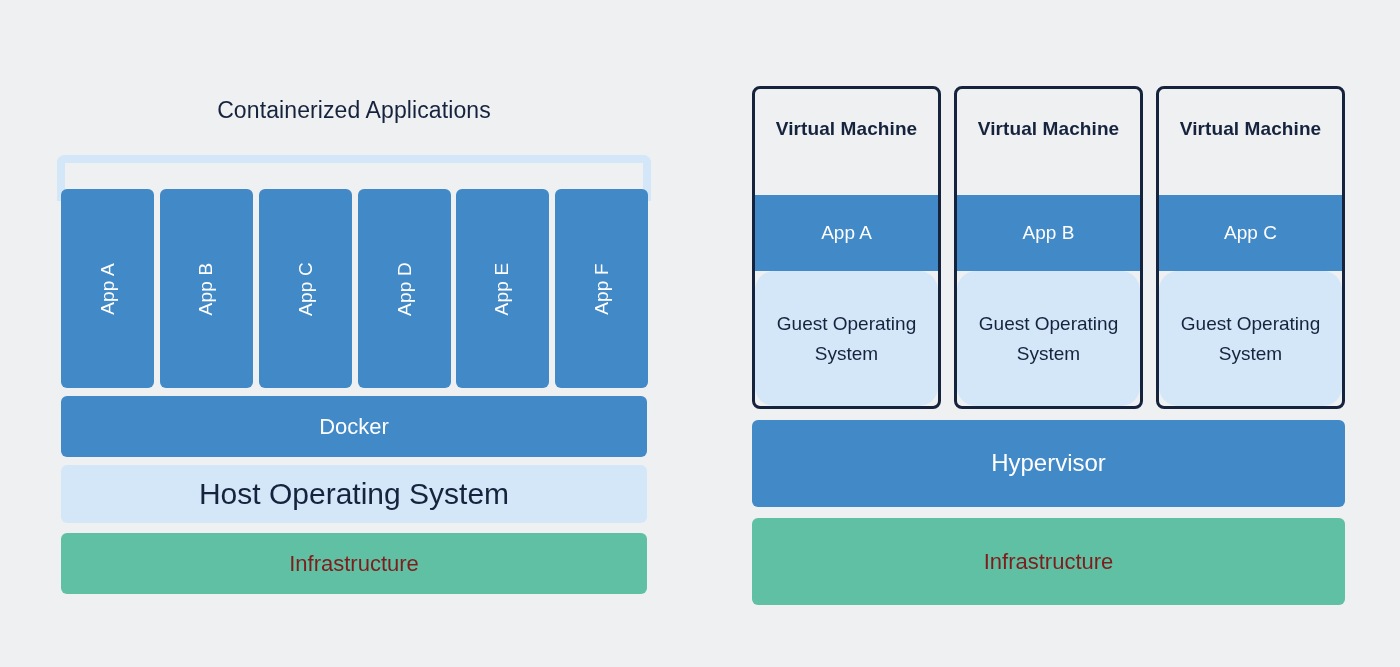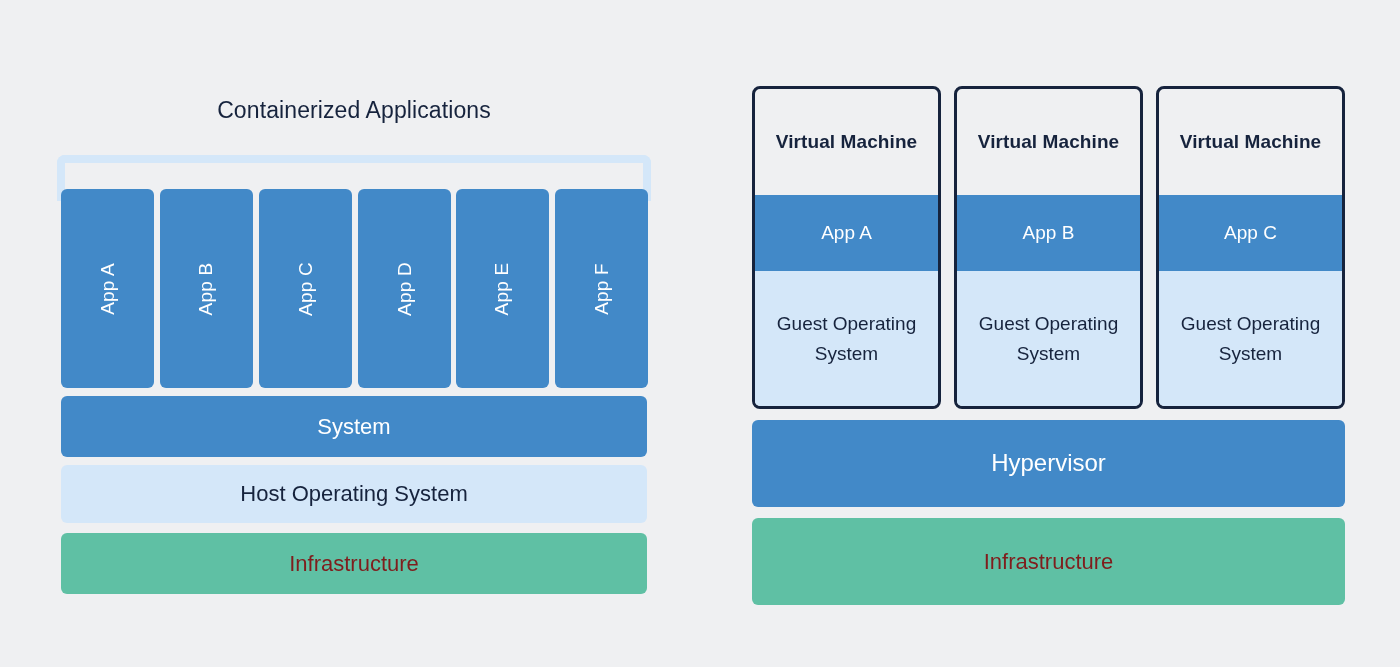--- a/index.html
+++ b/index.html
@@ -76,41 +76,41 @@
   }
   .app-col .vlabel {
     transform: rotate(-90deg);
     white-space: nowrap;
     color: #ffffff;
     font-size: 19px;
     letter-spacing: .2px;
   }
 
   #docker-bar     { left: 61px; top: 396px; width: 586px; height: 61px; font-size: 22px; }
-  #host-os-bar    { left: 61px; top: 465px; width: 586px; height: 58px; font-size: 22px; }
+  #host-os-bar    { left: 61px; top: 465px; width: 586px; height: 58px; font-size: 30px; }
   #left-infra-bar { left: 61px; top: 533px; width: 586px; height: 61px; font-size: 22px; }
 
   
   .vm {
     position: absolute;
     top: 86px;
     width: 189px;
     height: 323px;
     box-sizing: border-box;
     border: 3px solid #16233d;
     border-radius: 8px;
     overflow: hidden;
     background: #eff0f2;
   }
   .vm-title {
     height: 106px;
     display: flex;
     align-items: flex-start;
     justify-content: center;
-    padding-top: 42px;
+    padding-top: 29px;
     box-sizing: border-box;
     font-size: 19px;
     font-weight: bold;
     color: #16233d;
     letter-spacing: .1px;
   }
   .vm-app {
     height: 76px;
     background: #4289c8;
     color: #ffffff;
@@ -122,20 +122,21 @@
   .vm-guest {
     height: 135px;
     background: #d4e7f9;
     color: #16233d;
     display: flex;
     align-items: center;
     justify-content: center;
     text-align: center;
     font-size: 19px;
     line-height: 1.57;
+    border-radius: 19px;
   }
 
   #hypervisor-bar  { left: 752px; top: 420px; width: 593px; height: 87px; font-size: 24px; }
   #right-infra-bar { left: 752px; top: 518px; width: 593px; height: 87px; font-size: 22px; }
 </style>
 </head>
 <body>
 
 <div class="stage">
 
@@ -157,21 +158,21 @@
     <div class="app-col" style="left:358px">
       <span class="vlabel">App D</span>
     </div>
     <div class="app-col" style="left:456px">
       <span class="vlabel">App E</span>
     </div>
     <div class="app-col" style="left:555px">
       <span class="vlabel">App F</span>
     </div>
 
-    <div class="box blue" id="docker-bar">System</div>
+    <div class="box blue" id="docker-bar">Docker</div>
 
     <div class="box ltblue" id="host-os-bar">Host Operating System</div>
 
     <div class="box green" id="left-infra-bar">Infrastructure</div>
   </div>
 
   <div>
 
     <div class="vm" style="left:752px">
       <div class="vm-title">Virtual Machine</div>

